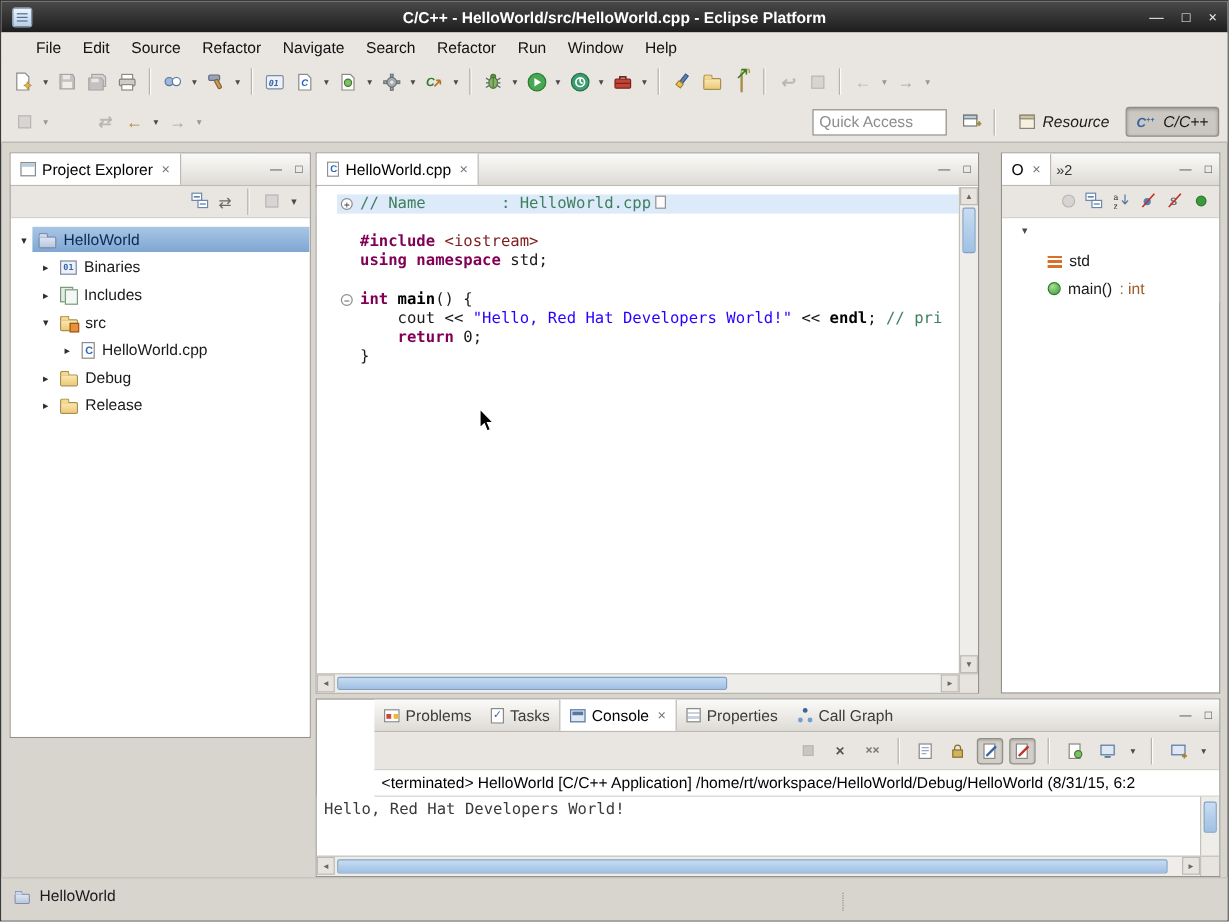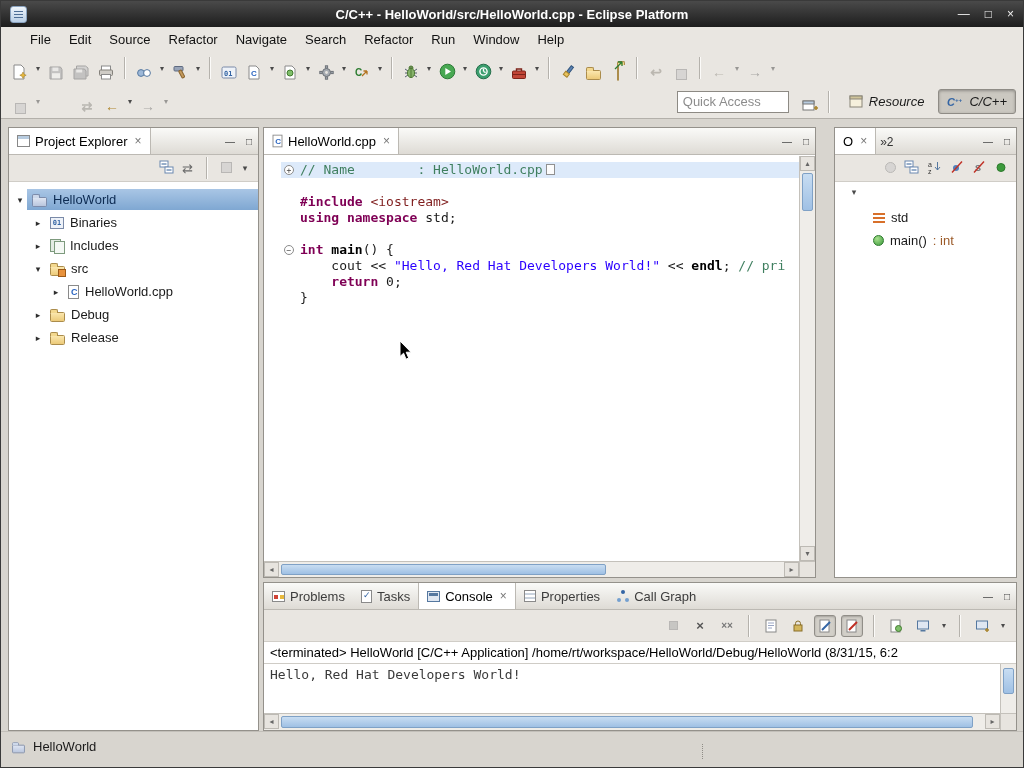--- a/index.html
+++ b/index.html
@@ -19,39 +19,39 @@
   .tb-ctrls { margin-left:auto; display:flex; gap:15px; color:#f0f0f0; font-size:12px; }
   .tb-ctrls span { cursor:default; line-height:26px; }
 
   
   .menubar { position:absolute; top:26px; left:0; right:0; height:24px; background:#e9e6e1;
     display:flex; align-items:center; padding-left:20px; }
   .menu-item { padding:3px 9px; color:#111; }
   .toolbar { position:absolute; left:0; right:0; background:#e9e6e1; display:flex; align-items:center; padding:0 7px; gap:1px; }
   #toolbar1 { top:50px; height:34px; }
   #toolbar2 { top:84px; height:34px; border-bottom:1px solid #b3b0aa; }
-  .tbtn { min-width:24px; height:24px; display:flex; align-items:flex-end; justify-content:center; border-radius:3px; flex:none; }
+  .tbtn { min-width:24px; height:24px; display:flex; align-items:center; justify-content:center; border-radius:3px; flex:none;font-style:italic; }
   .dd { font-size:8px; color:#4a4a4a; width:10px; text-align:center; flex:none; }
   .dis { filter:grayscale(.9); opacity:.5; }
   .tsep { width:2px; height:22px; border-left:1px solid #b5b2ac; border-right:1px solid #fcfbf9; margin:0 5px; flex:none; }
   .spacer { flex:1; }
   .arrow-glyph { font-size:14px; font-weight:bold; }
   .qa-input { width:112px; height:22px; border:1px solid #8d8a84; background:#fff; padding:0 5px;
     font:13px "Liberation Sans",sans-serif; color:#333; margin-right:8px; }
   .qa-input::placeholder { color:#8c8c8c; }
   .persp { display:flex; align-items:center; gap:6px; padding:4px 8px; border-radius:3px; border:1px solid transparent; margin-left:4px;font-style:italic; }
   .persp.active { background:#cbc8c1; border-color:#8f8c86; box-shadow:inset 0 1px 3px rgba(0,0,0,.3); }
   .gicon { width:11px; height:11px; background:#c9c6c0; border:1px solid #8d8a84; display:inline-block; }
 
   
   .panel { position:absolute; background:#fff; border:1px solid #94918b; }
-  #pexp    { left:7px;   top:126px; width:251px; height:604px; }
+  #pexp    { left:7px;   top:126px; width:251px; height:488px; }
   #editor  { left:262px; top:126px; width:553px; height:451px; }
   #outline { left:833px; top:126px; width:183px; height:451px; }
-  #consolep{ left:262px; top:581px; width:754px; height:149px; }
+  #consolep{ left:262px; top:581px; width:754px; height:149px;padding-left:48px; }
   .ptabs { position:relative; height:27px; background:linear-gradient(#fafaf8,#dedbd5);
     border-bottom:1px solid #bcb9b3; display:flex; align-items:stretch; }
   .tab { display:flex; align-items:center; gap:5px; padding:0 8px; color:#3c3c3c; white-space:nowrap; }
   .tab.active { background:#fff; border-right:1px solid #bcb9b3; color:#000; }
   .tab .x { color:#777; font-size:12px; margin-left:2px; }
   .minmax { position:absolute; right:6px; top:0; height:100%; display:flex; align-items:center; gap:11px;
     color:#444; font-size:10px; }
   .vtoolbar { height:27px; background:#e9e6e1; border-bottom:1px solid #d0cdc7; display:flex; align-items:center;
     justify-content:flex-end; gap:8px; padding:0 8px; }
   .more-tabs { display:flex; align-items:flex-end; padding:5px 4px; color:#333; font-size:12px; }

